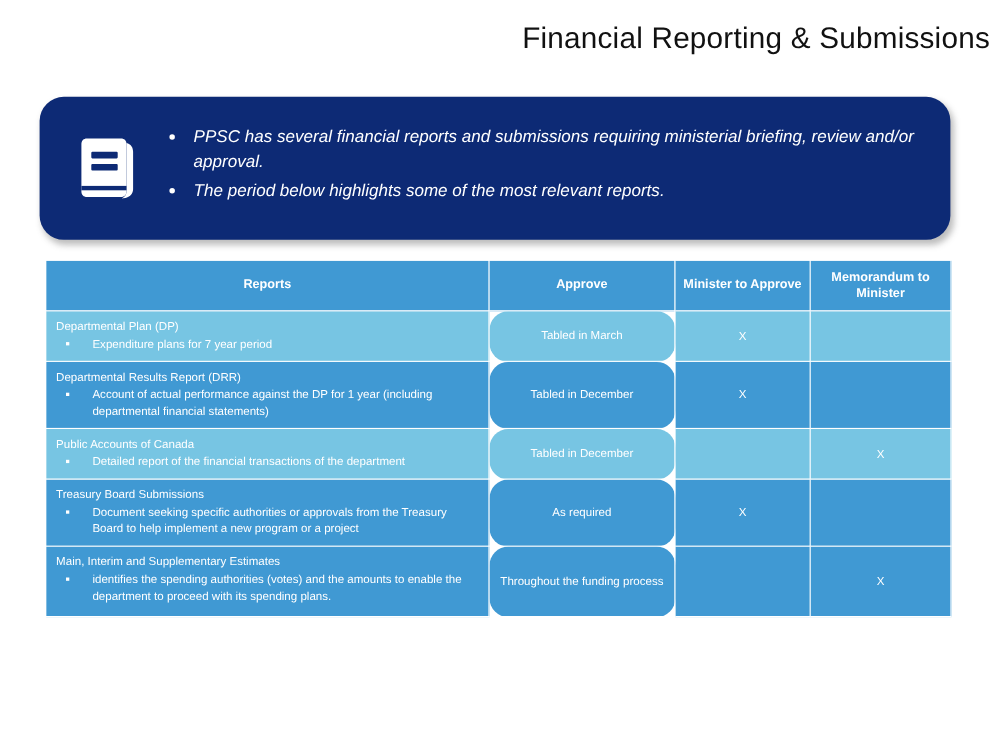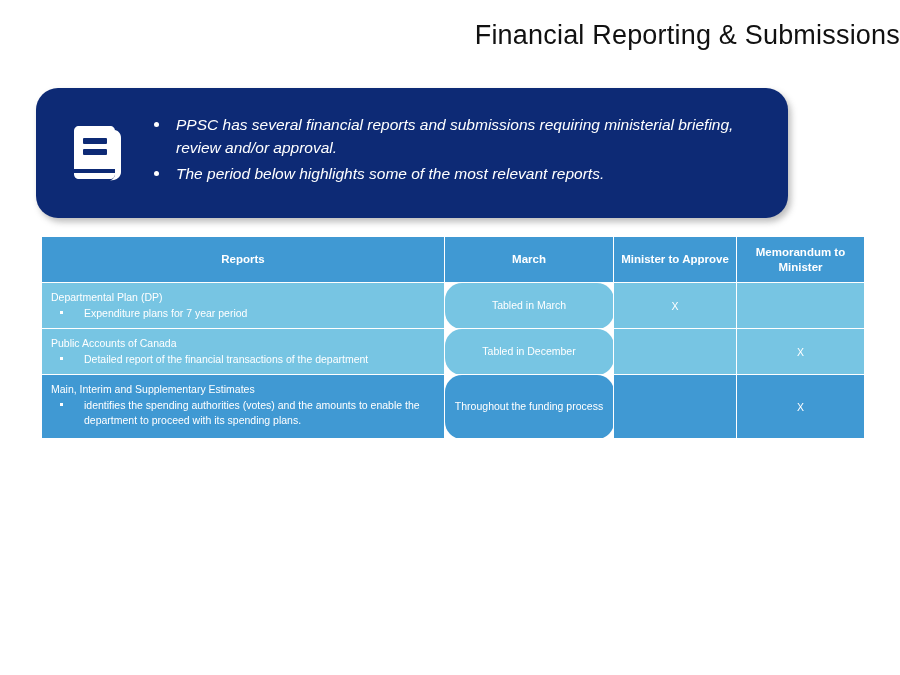--- a/index.html
+++ b/index.html
@@ -27,21 +27,21 @@
     font-weight: 400;
     letter-spacing: 0.2px;
     white-space: nowrap;
   }
 
   
   .callout {
     position: absolute;
     left: 36px;
     top: 88px;
-    width: 752px;
+    width: 828px;
     height: 130px;
     background: #0d2a75;
     border-radius: 22px;
     box-shadow: 3px 4px 6px rgba(90,90,90,0.40);
     box-sizing: border-box;
     display: flex;
     align-items: center;
   }
   .callout-icon {
     width: 112px;
@@ -189,47 +189,69 @@
 <table class="report-table">
   <colgroup>
     <col class="col-reports">
       <col class="col-timing">
       <col class="col-minister">
       <col class="col-memo">
   </colgroup>
   <thead>
     <tr>
       <th>Reports</th>
-      <th>March</th>
+      <th>Approve</th>
       <th>Minister to Approve</th>
       <th>Memorandum to Minister</th>
     </tr>
   </thead>
   <tbody>
     <tr class="row-light" style="height:40px">
       <td class="cell-report">
         <span class="report-title">Departmental Plan (DP)</span>
         <ul class="report-bullets">
           <li>Expenditure plans for 7 year period</li>
         </ul>
       </td>
       <td class="cell-center">Tabled in March</td>
       <td class="cell-mark">X</td>
       <td class="cell-mark"></td>
     </tr>
+    <tr class="row-dark" style="height:52px">
+      <td class="cell-report">
+        <span class="report-title">Departmental Results Report (DRR)</span>
+        <ul class="report-bullets">
+          <li>Account of actual  performance against the DP for 1 year (including departmental financial statements)</li>
+        </ul>
+      </td>
+      <td class="cell-center">Tabled in December</td>
+      <td class="cell-mark">X</td>
+      <td class="cell-mark"></td>
+    </tr>
     <tr class="row-light" style="height:36px">
       <td class="cell-report">
         <span class="report-title">Public Accounts of Canada</span>
         <ul class="report-bullets">
           <li>Detailed report of the financial transactions of the department</li>
         </ul>
       </td>
       <td class="cell-center">Tabled in December</td>
       <td class="cell-mark"></td>
       <td class="cell-mark">X</td>
+    </tr>
+    <tr class="row-dark" style="height:56px">
+      <td class="cell-report">
+        <span class="report-title">Treasury Board Submissions</span>
+        <ul class="report-bullets">
+          <li>Document seeking specific authorities or approvals from the Treasury Board to help implement a new program or a project</li>
+        </ul>
+      </td>
+      <td class="cell-center">As required</td>
+      <td class="cell-mark">X</td>
+      <td class="cell-mark"></td>
     </tr>
     <tr class="row-dark" style="height:64px">
       <td class="cell-report">
         <span class="report-title">Main, Interim and Supplementary Estimates</span>
         <ul class="report-bullets">
           <li>identifies the spending authorities (votes) and the amounts to enable the department to proceed with its spending plans.</li>
         </ul>
       </td>
       <td class="cell-center">Throughout the funding process</td>
       <td class="cell-mark"></td>

